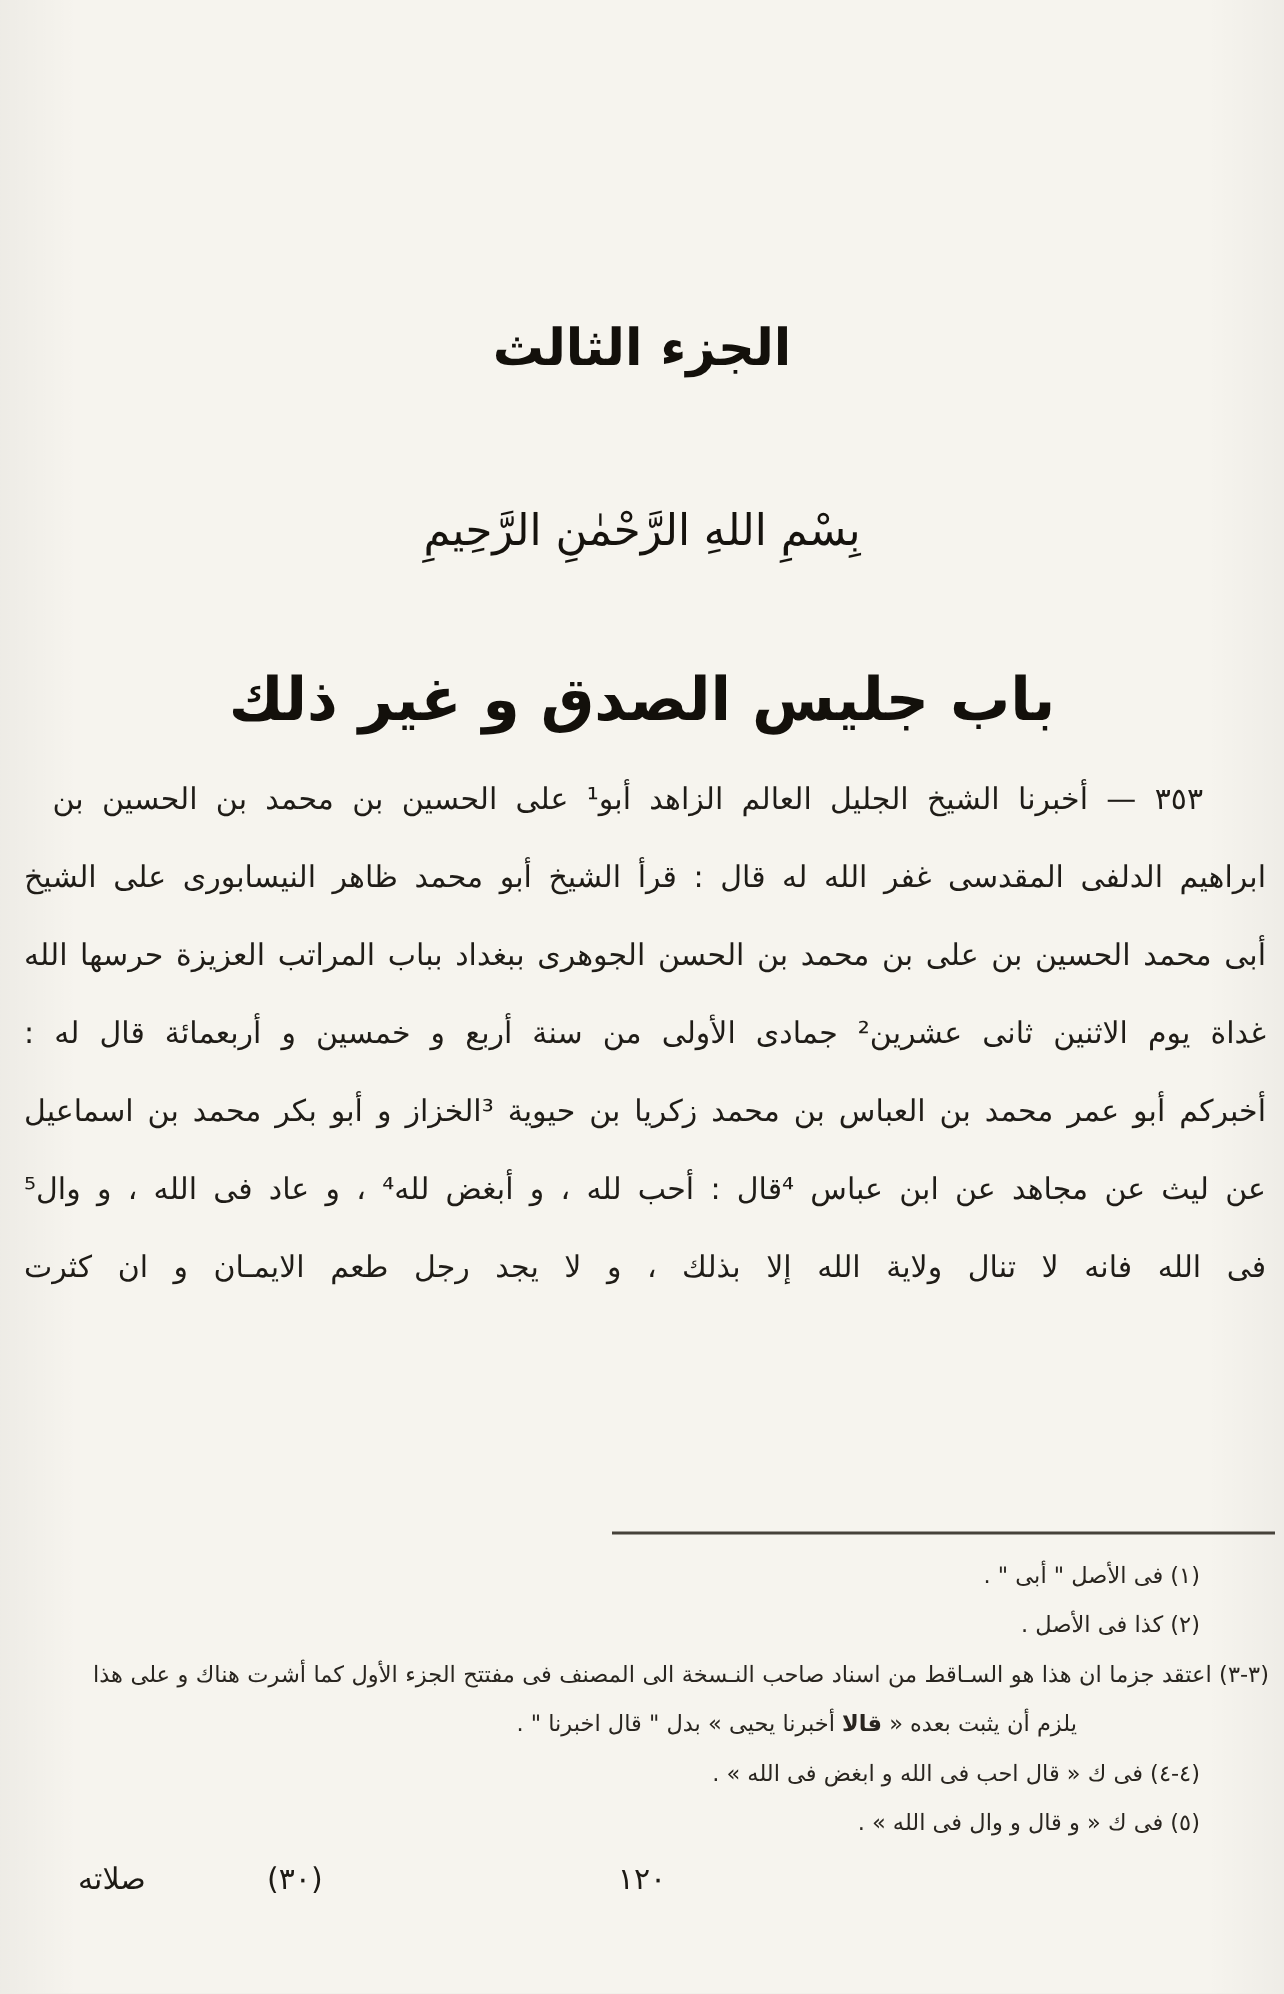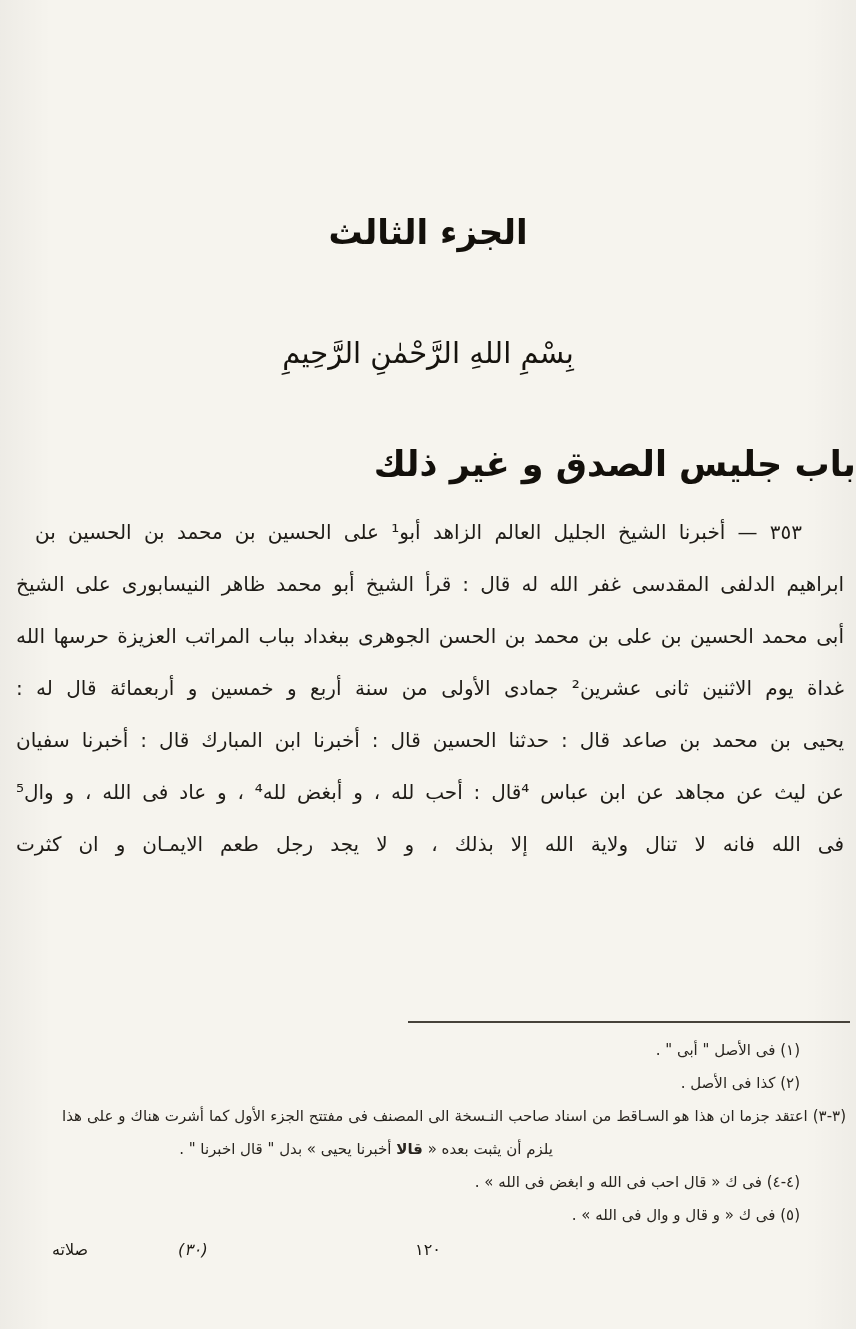--- a/index.html
+++ b/index.html
@@ -25,21 +25,22 @@
     color: #13100b;
   }
   .basmala {
     position: absolute; top: 336px; left: 0; right: 0;
     text-align: center;
     font-size: 29px; font-weight: 400;
     color: #16130e;
   }
   .chapter-heading {
     position: absolute; top: 444px; left: 0; right: 0;
-    font-size: 35px; font-weight: 700;
+    text-align: center;
+    font-size: 40px; font-weight: 700;
     color: #13100b;
   }
   .body {
     position: absolute; top: 506px; right: 12px; left: 16px;
     height: 498px; overflow: hidden;
   }
   .line {
     margin: 0;
     font-size: 20px;
     line-height: 52px;
@@ -54,47 +55,47 @@
     height: 0;
   }
   .footnotes {
     position: absolute; top: 1034px; right: 10px; left: 14px;
     font-size: 15px; line-height: 33px;
     color: #29251f;
   }
   .fn { margin: 0; text-align: right; }
   .fn-indent { padding-right: 46px; }
   .fn-wide { text-align: justify; text-align-last: justify; margin-left: 48px; }
-  .fn-center { text-align: center; padding-right: 128px; }
+  .fn-center { text-align: right; padding-right: 128px; }
   .bold { font-weight: 700; }
   .footer {
     position: absolute; top: 1240px; left: 0; right: 0; height: 36px;
-    font-size: 16px; color: #1d1a14;
+    font-size: 20px; color: #1d1a14;
   }
   .catchword { position: absolute; left: 52px; top: 0; }
-  .quire { position: absolute; left: 178px; top: 0; font-style: italic; }
+  .quire { position: absolute; left: 178px; top: 0; }
   .pagenum { position: absolute; left: 50%; transform: translateX(-50%); top: 0; }
 </style>
 </head>
 <body>
 
 <div class="page">
 
   <div class="part-title">الجزء الثالث</div>
 
   <div class="basmala">بِسْمِ اللهِ الرَّحْمٰنِ الرَّحِيمِ</div>
 
   <div class="chapter-heading">باب جليس الصدق و غير ذلك</div>
 
   <div class="body">
     <p class="line indent">٣٥٣ — أخبرنا الشيخ الجليل العالم الزاهد أبو¹ على الحسين بن محمد بن الحسين بن</p>
     <p class="line">ابراهيم الدلفى المقدسى غفر الله له قال : قرأ الشيخ أبو محمد ظاهر النيسابورى على الشيخ</p>
     <p class="line">أبى محمد الحسين بن على بن محمد بن الحسن الجوهرى ببغداد بباب المراتب العزيزة حرسها الله</p>
     <p class="line">غداة يوم الاثنين ثانى عشرين² جمادى الأولى من سنة أربع و خمسين و أربعمائة قال له :</p>
-    <p class="line">يحيى بن محمد بن صاعد قال : حدثنا الحسين قال : أخبرنا ابن المبارك قال : أخبرنا سفيان</p>
+    <p class="line">أخبركم أبو عمر محمد بن العباس بن محمد زكريا بن حيوية ³الخزاز و أبو بكر محمد بن اسماعيل</p>
     <p class="line">عن ليث عن مجاهد عن ابن عباس ⁴قال : أحب لله ، و أبغض لله⁴ ، و عاد فى الله ، و وال⁵</p>
     <p class="line">فى الله فانه لا تنال ولاية الله إلا بذلك ، و لا يجد رجل طعم الايمـان و ان كثرت</p>
   </div>
 
   <div class="fn-rule"></div>
 
   <div class="footnotes">
     <p class="fn fn-indent">(١) فى الأصل " أبى " .</p>
     <p class="fn fn-indent">(٢) كذا فى الأصل .</p>
     <p class="fn fn-wide">(٣-٣) اعتقد جزما ان هذا هو السـاقط من اسناد صاحب النـسخة الى المصنف فى مفتتح الجزء الأول كما أشرت هناك و على هذا</p>

